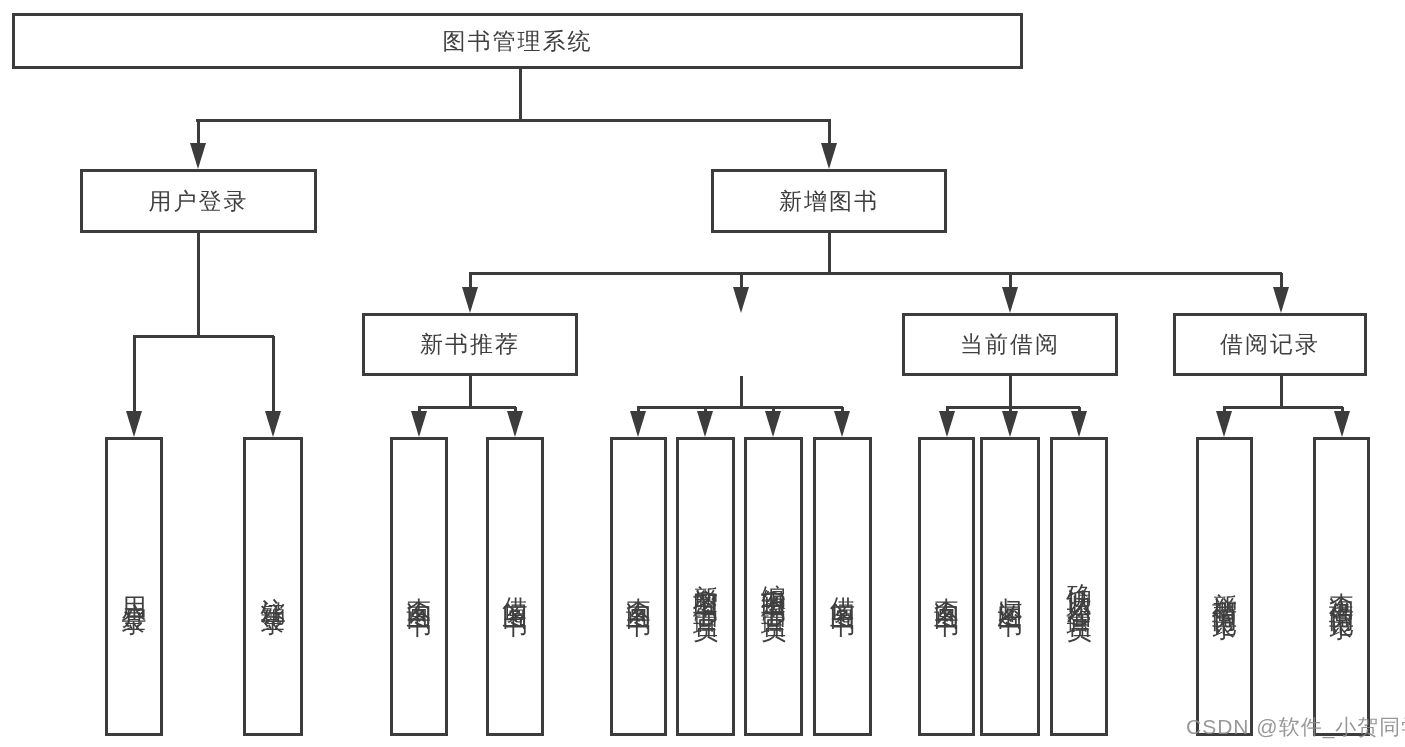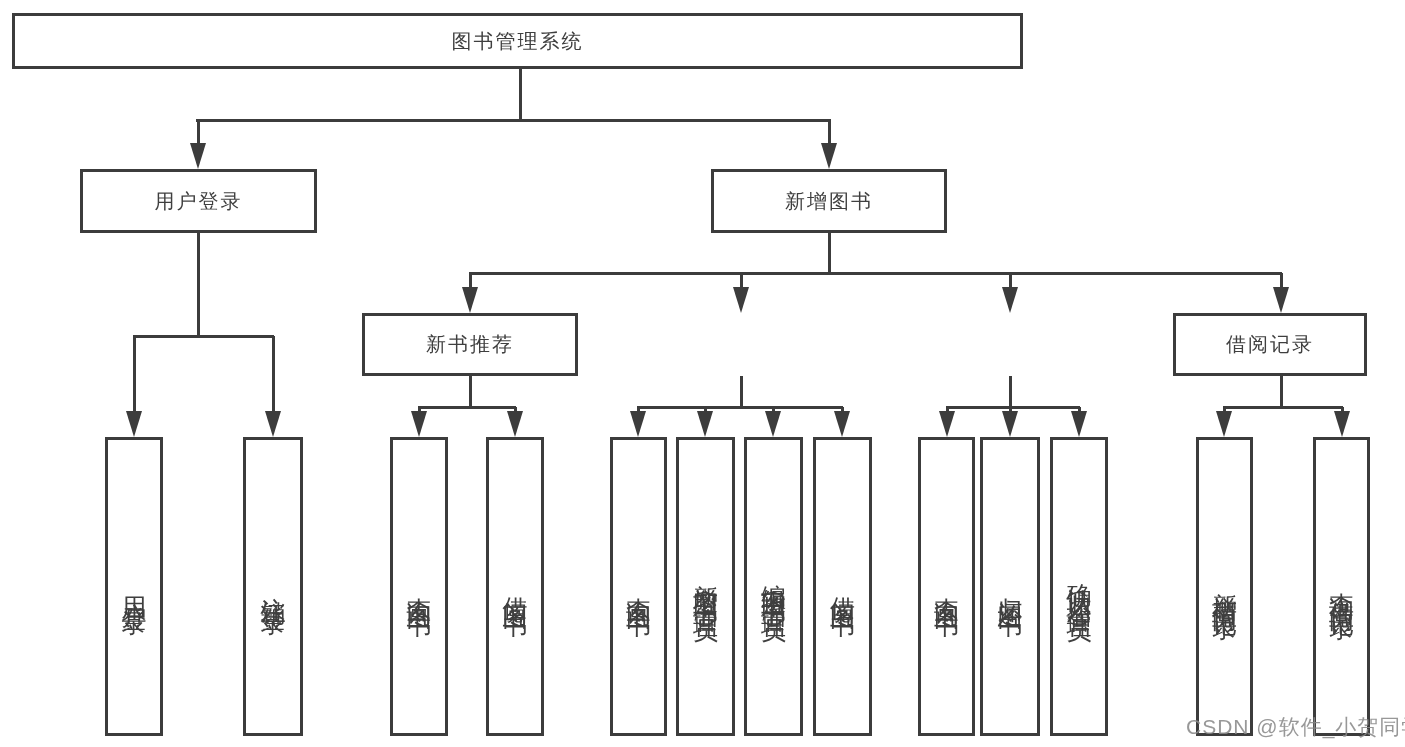--- a/index.html
+++ b/index.html
@@ -5,21 +5,21 @@
   html,body{margin:0;padding:0;background:#ffffff;}
   .stage{
     position:relative;width:1405px;height:747px;background:#ffffff;
     font-family:"Liberation Sans","DejaVu Sans",sans-serif;overflow:hidden;
   }
   .box{
     position:absolute;border:3px solid #3c3c3c;background:#ffffff;
     display:flex;align-items:center;justify-content:center;
     box-sizing:border-box;color:#3f3f3f;
   }
-  .hnode{font-size:20px;letter-spacing:2px;text-align:right;}
+  .hnode{font-size:23px;letter-spacing:2px;text-align:right;}
   .vnode .vtext{
     writing-mode:vertical-rl;text-orientation:mixed;
     font-size:25px;letter-spacing:5px;line-height:1;color:#3f3f3f;
   }
   .line{position:absolute;background:#3c3c3c;}
   .arrow{
     position:absolute;width:0;height:0;
     border-left:8px solid transparent;border-right:8px solid transparent;
     border-top:26px solid #3c3c3c;
   }
@@ -39,20 +39,23 @@
 
   <div class="box hnode" style="left:80px;top:169px;width:237px;height:64px">
     <span>用户登录</span>
   </div>
   <div class="box hnode" style="left:711px;top:169px;width:236px;height:64px">
     <span>新增图书</span>
   </div>
 
   <div class="box hnode" style="left:362px;top:313px;width:216px;height:63px">
     <span>新书推荐</span>
+  </div>
+  <div class="box hnode" style="left:902px;top:313px;width:216px;height:63px">
+    <span>当前借阅</span>
   </div>
   <div class="box hnode" style="left:1173px;top:313px;width:194px;height:63px">
     <span>借阅记录</span>
   </div>
 
   <div class="box vnode" style="left:105px;top:437px;width:58px;height:299px">
     <span class="vtext">用户登录</span>
   </div>
   <div class="box vnode" style="left:243px;top:437px;width:60px;height:299px">
     <span class="vtext">注销登录</span>

